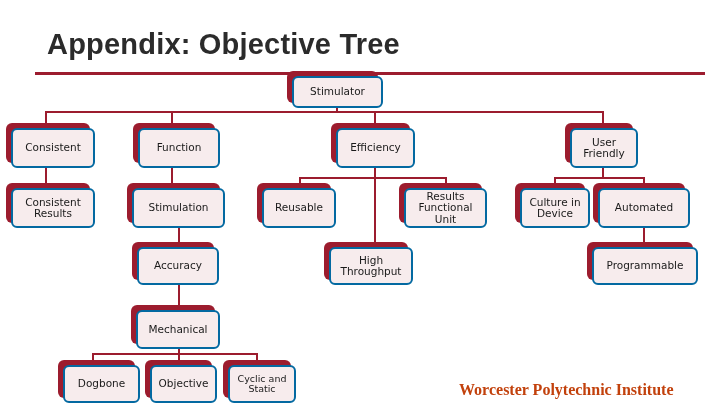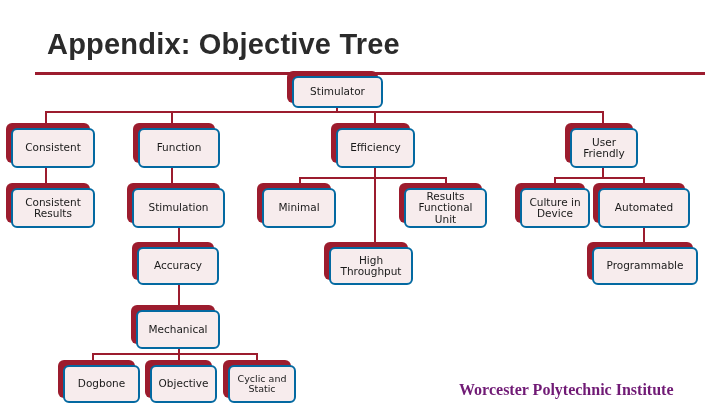--- a/index.html
+++ b/index.html
@@ -33,21 +33,21 @@
     background:#9c1c2e;
   }
 
   
   .footer{
     position:absolute;
     left:459px; top:381px;
     font-family:"Liberation Serif", serif;
     font-size:16px;
     font-weight:bold;
-    color:#701a75;
+    color:#c2410c;
     white-space:nowrap;
   }
 
   
   .line{
     position:absolute;
     background:#9c1c2e;
   }
   .line.h{height:2px;}
   .line.v{width:2px;}
@@ -154,21 +154,21 @@
   <div class="node" style="left:11px; top:188px; width:84px; height:40px;">
     <div class="shadow"></div>
     <div class="face">Consistent Results</div>
   </div>
   <div class="node" style="left:132px; top:188px; width:93px; height:40px;">
     <div class="shadow"></div>
     <div class="face">Stimulation</div>
   </div>
   <div class="node" style="left:262px; top:188px; width:74px; height:40px;">
     <div class="shadow"></div>
-    <div class="face">Minimal</div>
+    <div class="face">Reusable</div>
   </div>
   <div class="node" style="left:404px; top:188px; width:83px; height:40px;">
     <div class="shadow"></div>
     <div class="face">Results Functional Unit</div>
   </div>
   <div class="node" style="left:520px; top:188px; width:70px; height:40px;">
     <div class="shadow"></div>
     <div class="face">Culture in Device</div>
   </div>
   <div class="node" style="left:598px; top:188px; width:92px; height:40px;">

